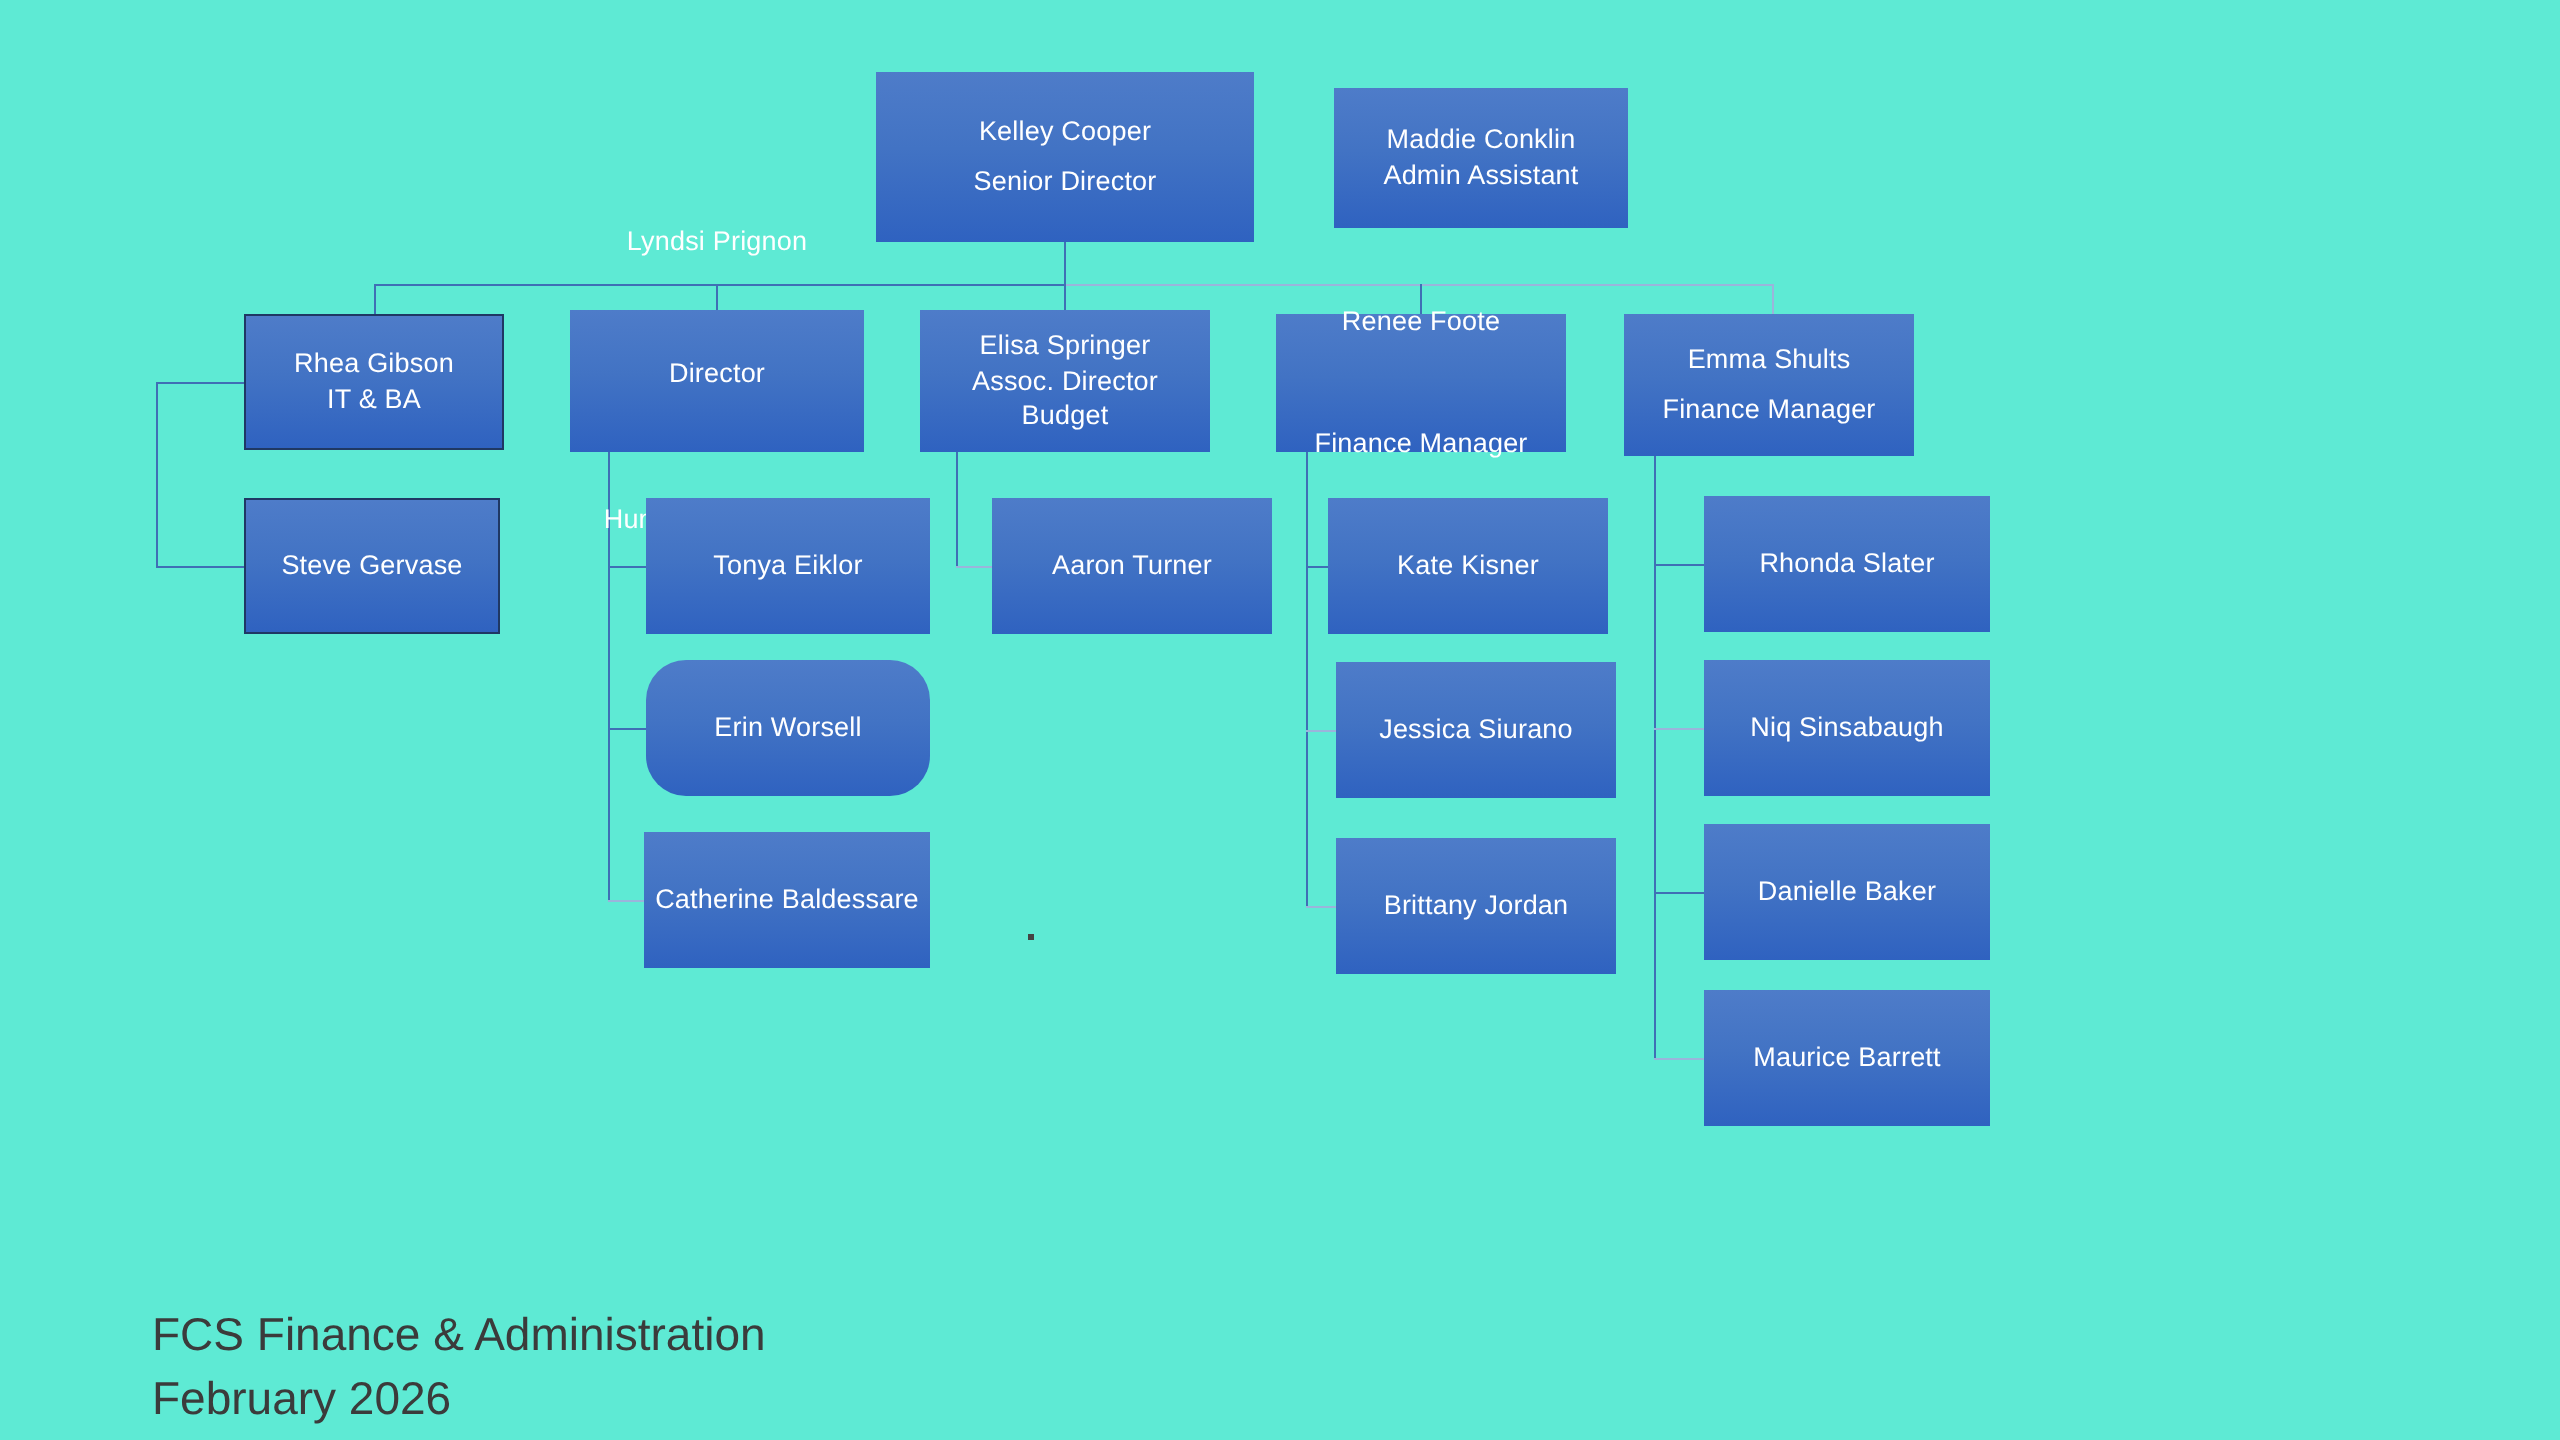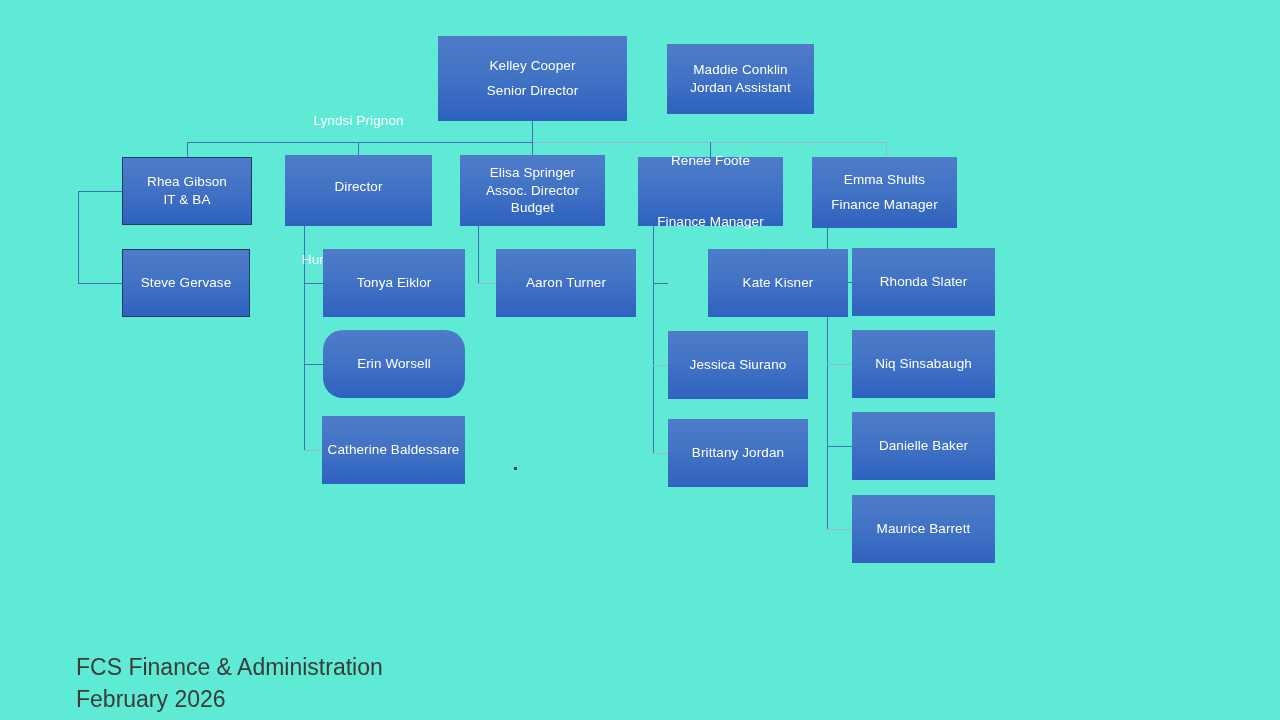--- a/index.html
+++ b/index.html
@@ -109,21 +109,21 @@
   <div class="conn h" style="left:827px; top:446px; width:25px;"></div>
   <div class="conn h light" style="left:827px; top:529px; width:25px;"></div>
 
   <div class="node" style="left:438px; top:36px; width:189px; height:85px;">
     <span class="ln">Kelley Cooper</span>
     <span class="ln gap">Senior Director</span>
   </div>
 
   <div class="node" style="left:667px; top:44px; width:147px; height:70px;">
     <span class="ln">Maddie Conklin</span>
-    <span class="ln">Jordan Assistant</span>
+    <span class="ln">Admin Assistant</span>
   </div>
 
   <div class="node bordered" style="left:122px; top:157px; width:130px; height:68px;">
     <span class="ln">Rhea Gibson</span>
     <span class="ln">IT &amp; BA</span>
   </div>
 
   <div class="node" style="left:285px; top:155px; width:147px; height:71px;gap:48px;">
     <span class="ln">Lyndsi Prignon</span>
     <span class="ln">Director</span>
@@ -159,21 +159,21 @@
   </div>
 
   <div class="node" style="left:322px; top:416px; width:143px; height:68px;">
     <span class="ln">Catherine Baldessare</span>
   </div>
 
   <div class="node" style="left:496px; top:249px; width:140px; height:68px;">
     <span class="ln">Aaron Turner</span>
   </div>
 
-  <div class="node" style="left:708px; top:249px; width:140px; height:68px;">
+  <div class="node" style="left:664px; top:249px; width:140px; height:68px;">
     <span class="ln">Kate Kisner</span>
   </div>
 
   <div class="node" style="left:668px; top:331px; width:140px; height:68px;">
     <span class="ln">Jessica Siurano</span>
   </div>
 
   <div class="node" style="left:668px; top:419px; width:140px; height:68px;">
     <span class="ln">Brittany Jordan</span>
   </div>

